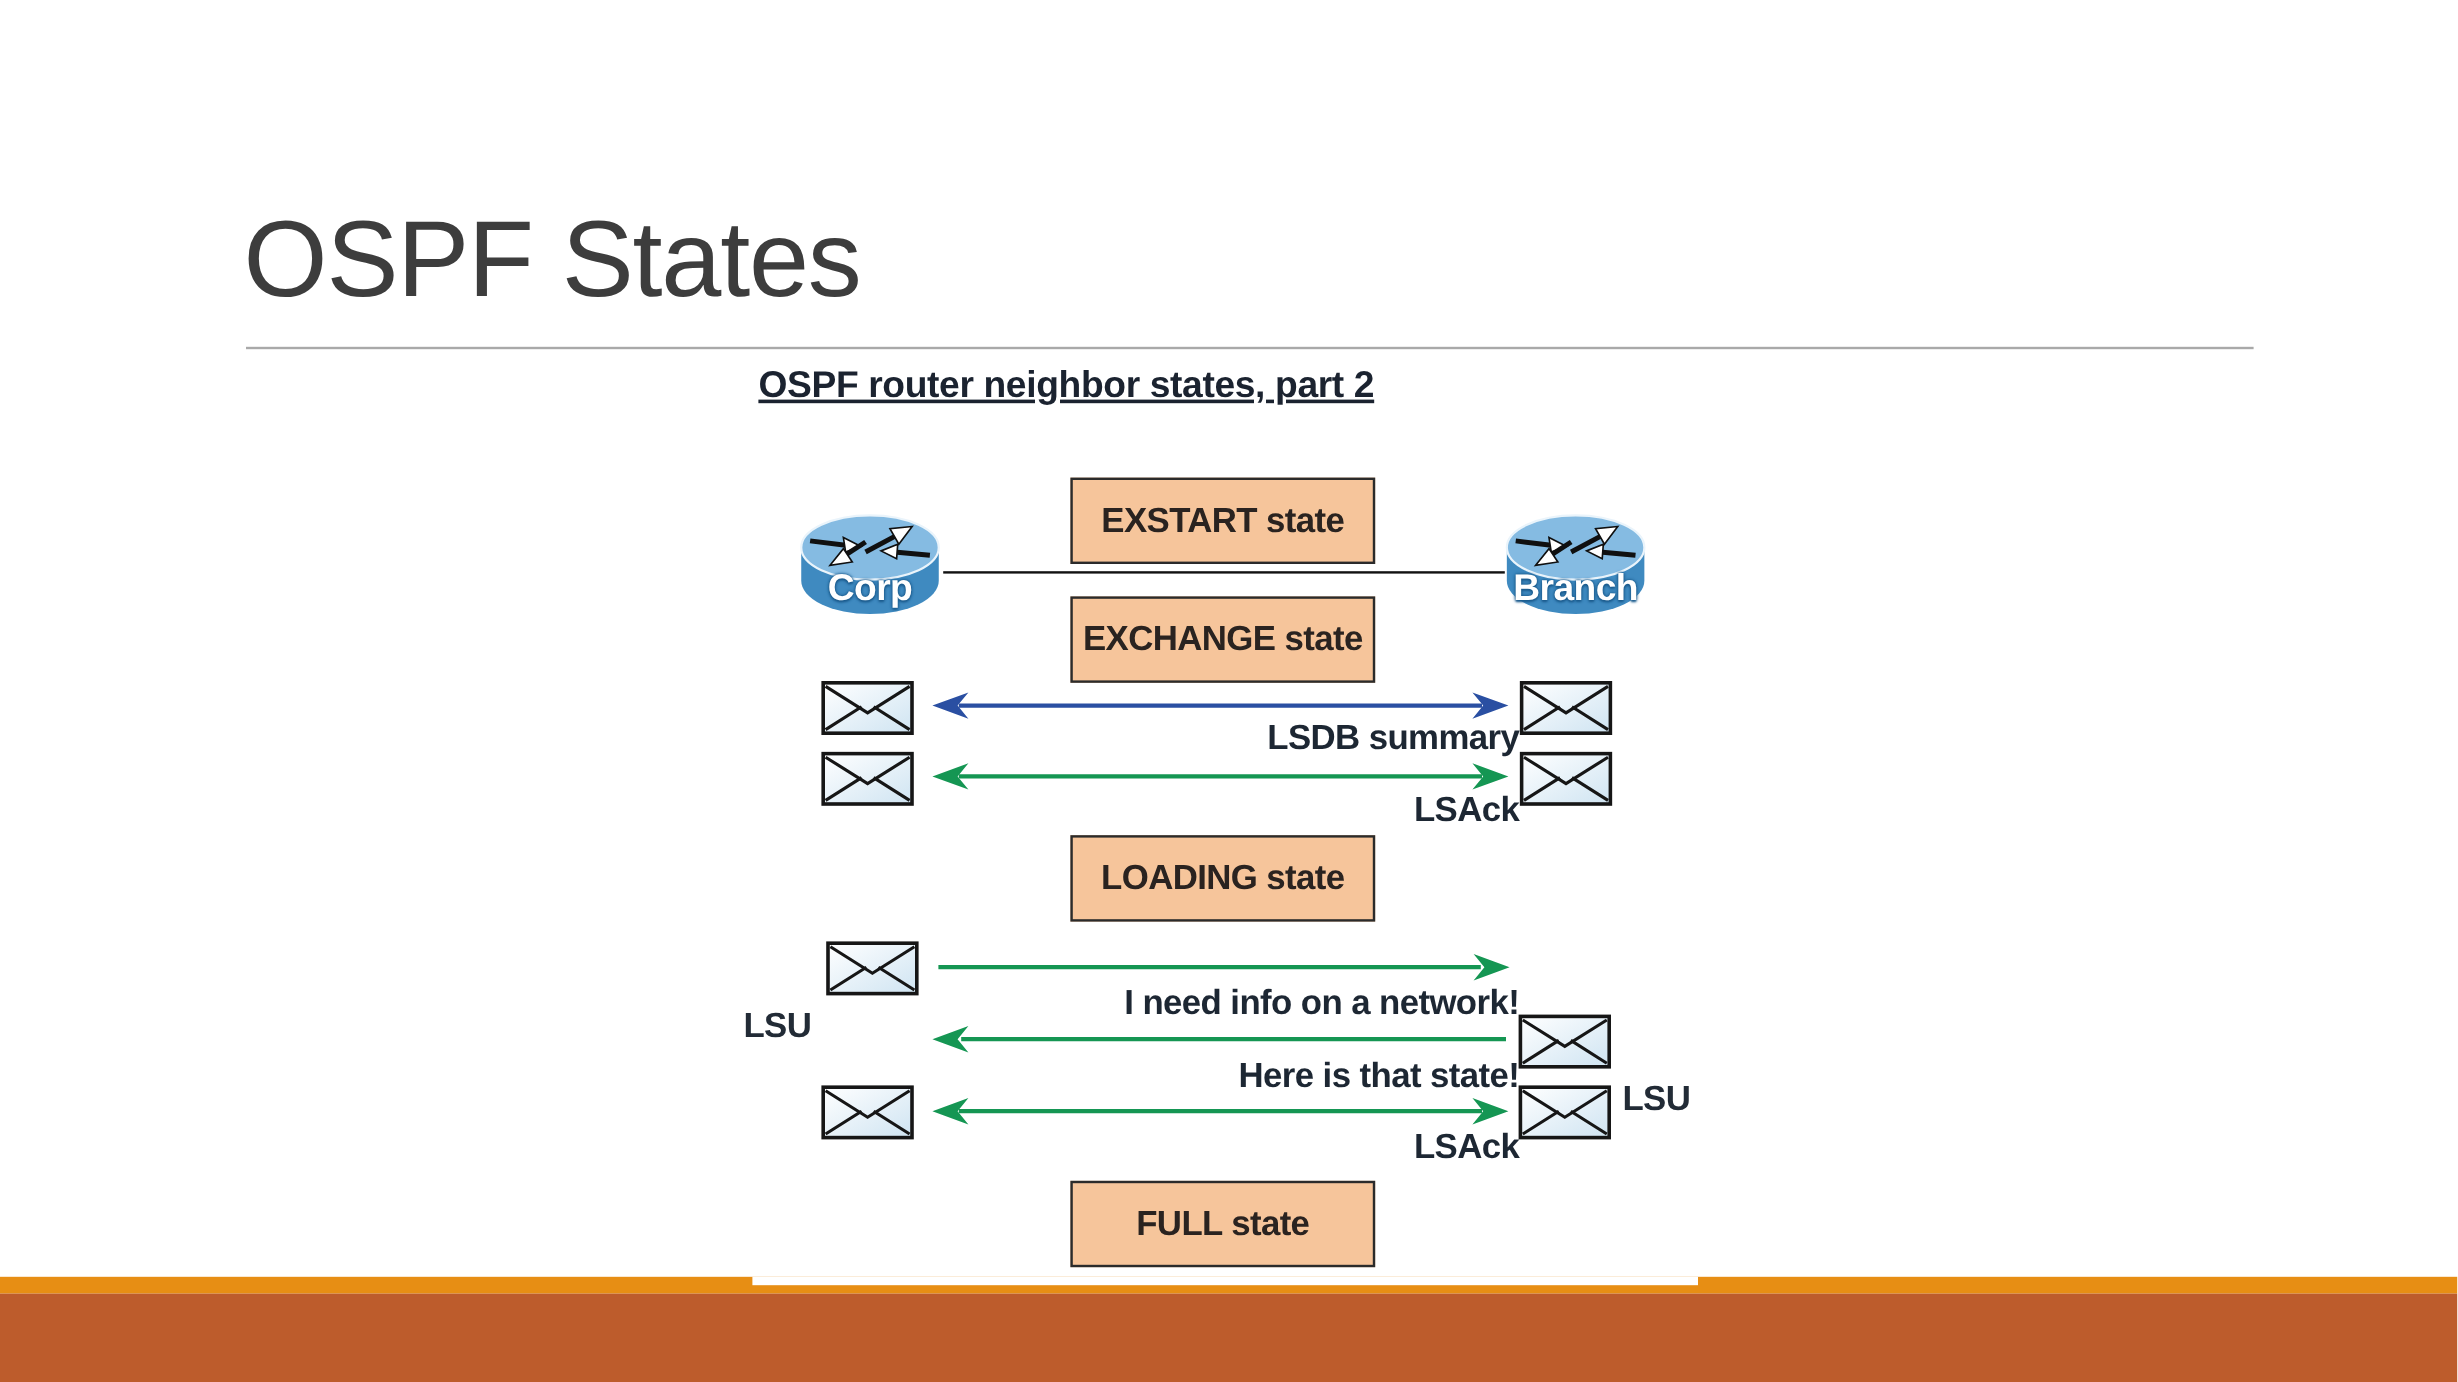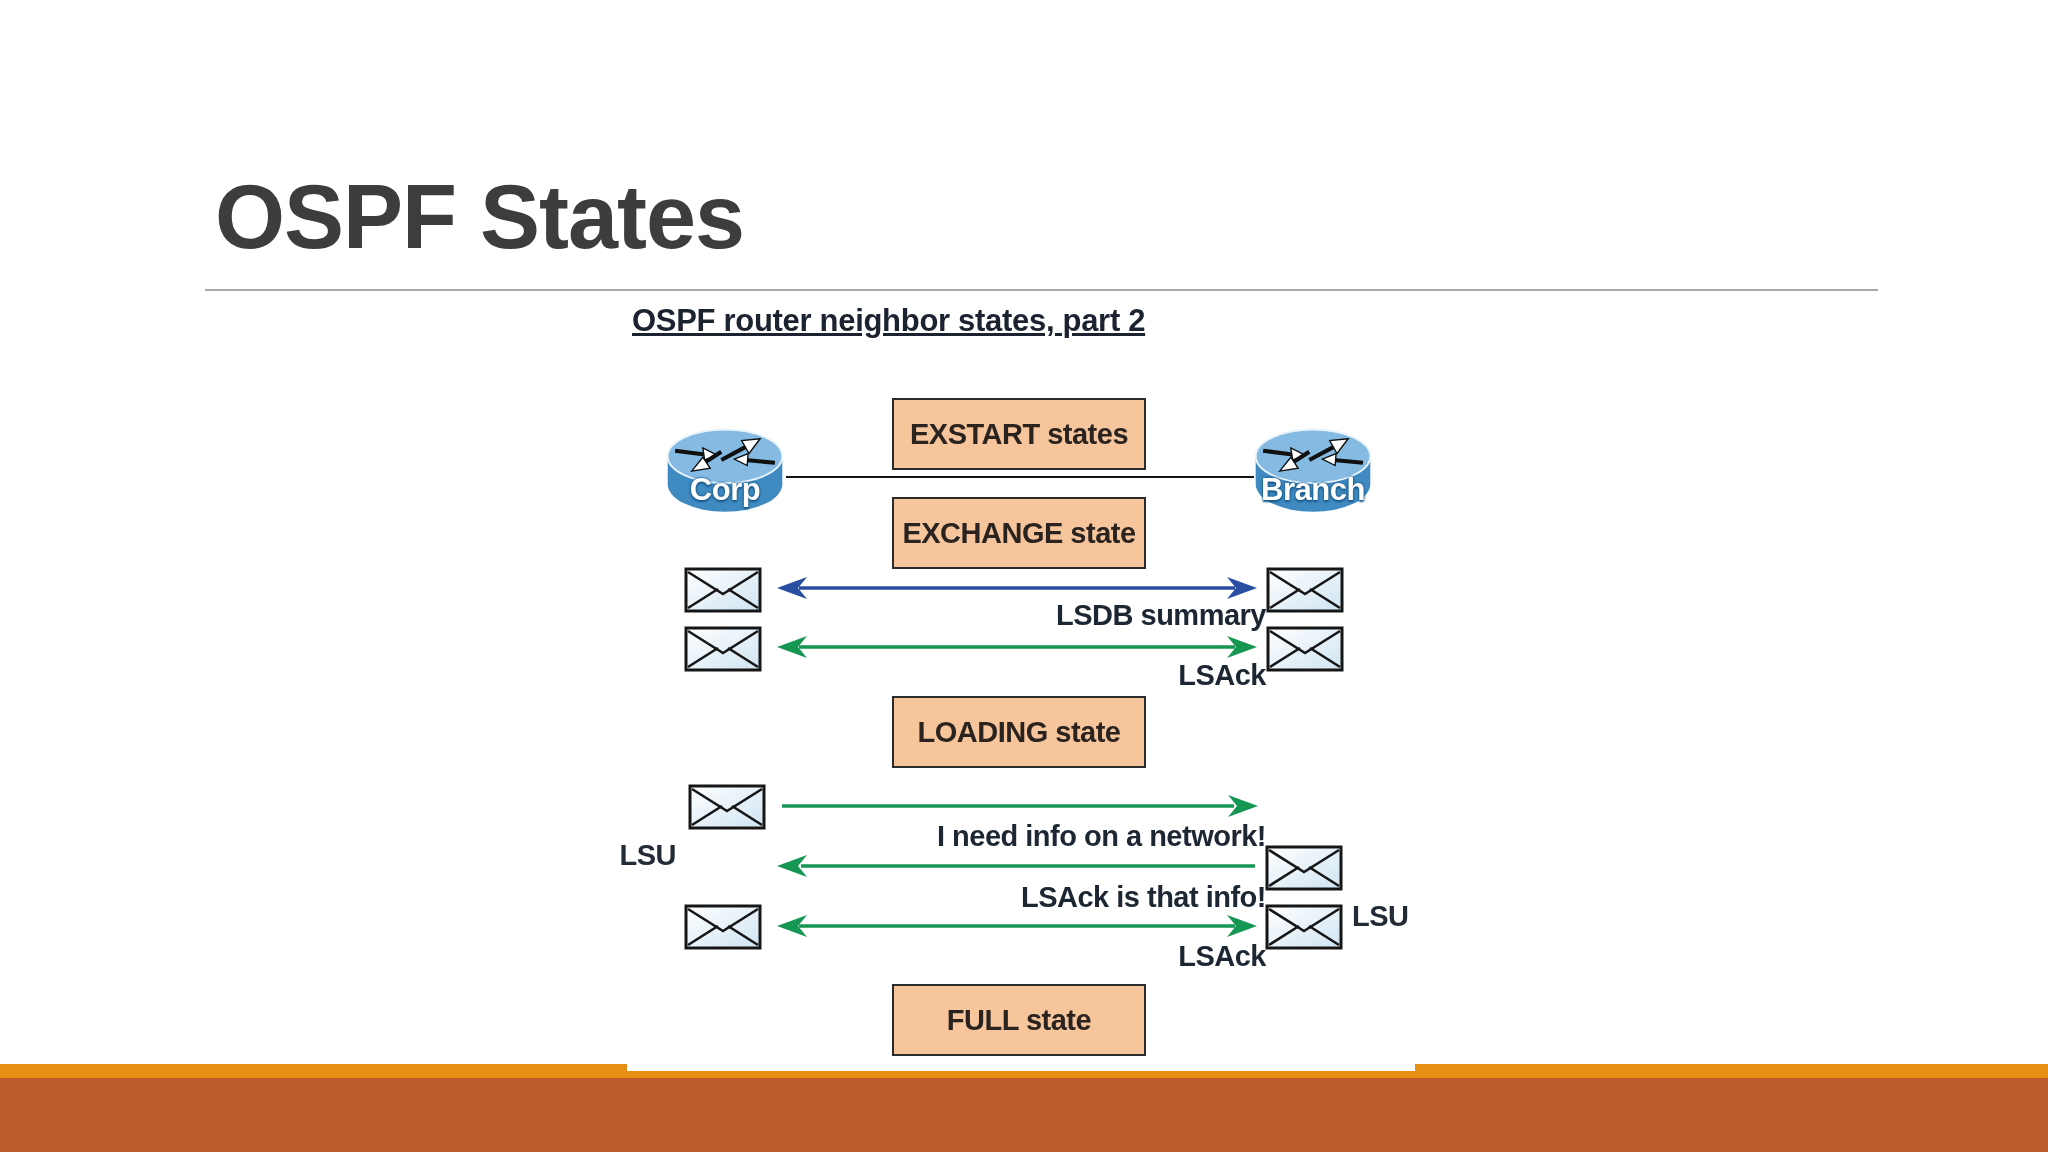--- a/index.html
+++ b/index.html
@@ -1,19 +1,19 @@
 <!DOCTYPE html>
 <html style="--title-color: #3d3d3d; --rule-color: #a9a9a9; --state-box-fill: #f6c59b; --state-box-border: #2b2b2b; --arrow-blue: #2a4fa2; --arrow-green: #159653; --router-body: #3f8ac0; --router-top: #85bbe2; --footer-stripe: #e78e14; --footer-bar: #bd5c2c;"><head>
 <meta charset="utf-8">
 <style>
   html,body{margin:0;padding:0;background:#ffffff;}
   .slide{position:relative;width:2048px;height:1152px;background:#ffffff;overflow:hidden;
          font-family:"Liberation Sans",sans-serif;}
-  .slide-title{position:absolute;left:203px;top:172px;font-size:90px;font-weight:700;
-               color:var(--title-color,#3d3d3d);letter-spacing:-1px;line-height:1;margin-left:12px;}
+  .slide-title{position:absolute;left:203px;top:172px;font-size:90px;font-weight:400;
+               color:var(--title-color,#3d3d3d);letter-spacing:-1px;line-height:1;}
   .title-rule{position:absolute;left:205px;top:289px;width:1673px;height:2px;
               background:var(--rule-color,#a9a9a9);}
   .fig-title{position:absolute;left:632px;top:303px;font-size:31px;font-weight:bold;
              color:#1b2330;letter-spacing:-0.3px;text-decoration:underline;}
   .state-box{position:absolute;left:892px;width:250px;height:68px;
              background:var(--state-box-fill,#f6c59b);
              border:2px solid var(--state-box-border,#2b2b2b);
              display:flex;align-items:center;justify-content:center;
              font-size:29px;font-weight:bold;color:#2a2320;letter-spacing:-0.5px;}
   .msg-label{position:absolute;left:766px;width:500px;text-align:right;
@@ -76,21 +76,21 @@
     <span class="router-label">Corp</span>
   </div>
   <div class="router-line"></div>
   <div class="router" style="left:1252px;top:424px">
     <svg viewBox="0 0 132 102">
         <use href="#router"></use>
       </svg>
     <span class="router-label">Branch</span>
   </div>
 
-  <div class="state-box" style="top:398px">EXSTART states</div>
+  <div class="state-box" style="top:398px">EXSTART state</div>
   <div class="state-box" style="top:497px">EXCHANGE state</div>
   <div class="state-box" style="top:696px">LOADING state</div>
   <div class="state-box" style="top:984px">FULL state</div>
 
   <svg class="envelope" style="left:684px;top:567px" viewBox="0 0 78 46">
       <use href="#env"></use>
     </svg>
   <svg class="envelope" style="left:1266px;top:567px" viewBox="0 0 78 46">
       <use href="#env"></use>
     </svg>
@@ -125,21 +125,21 @@
   <div class="msg-label" style="top:820px">I need info on a network!</div>
 
   <svg class="arrow" style="left:775px;top:853px;width:484px" viewBox="0 0 484 26">
     <line x1="26" y1="13" x2="480" y2="13" style="stroke:var(--arrow-green,#159653)" stroke-width="3.5"></line>
     <polygon points="2,13 32,2 23,13 32,24" style="fill:var(--arrow-green,#159653)"></polygon>
   </svg>
   <svg class="envelope" style="left:1265px;top:845px" viewBox="0 0 78 46">
       <use href="#env"></use>
     </svg>
   <div class="lsu-tag" style="left:1352px;top:853px">LSU</div>
-  <div class="msg-label" style="top:881px">LSAck is that info!</div>
+  <div class="msg-label" style="top:881px">Here is that state!</div>
 
   <svg class="envelope" style="left:684px;top:904px" viewBox="0 0 78 46">
       <use href="#env"></use>
     </svg>
   <svg class="envelope" style="left:1265px;top:904px" viewBox="0 0 78 46">
       <use href="#env"></use>
     </svg>
   <svg class="arrow" style="left:775px;top:913px;width:484px" viewBox="0 0 484 26">
     <line x1="24" y1="13" x2="460" y2="13" style="stroke:var(--arrow-green,#159653)" stroke-width="3.5"></line>
     <polygon points="2,13 32,2 23,13 32,24" style="fill:var(--arrow-green,#159653)"></polygon>

